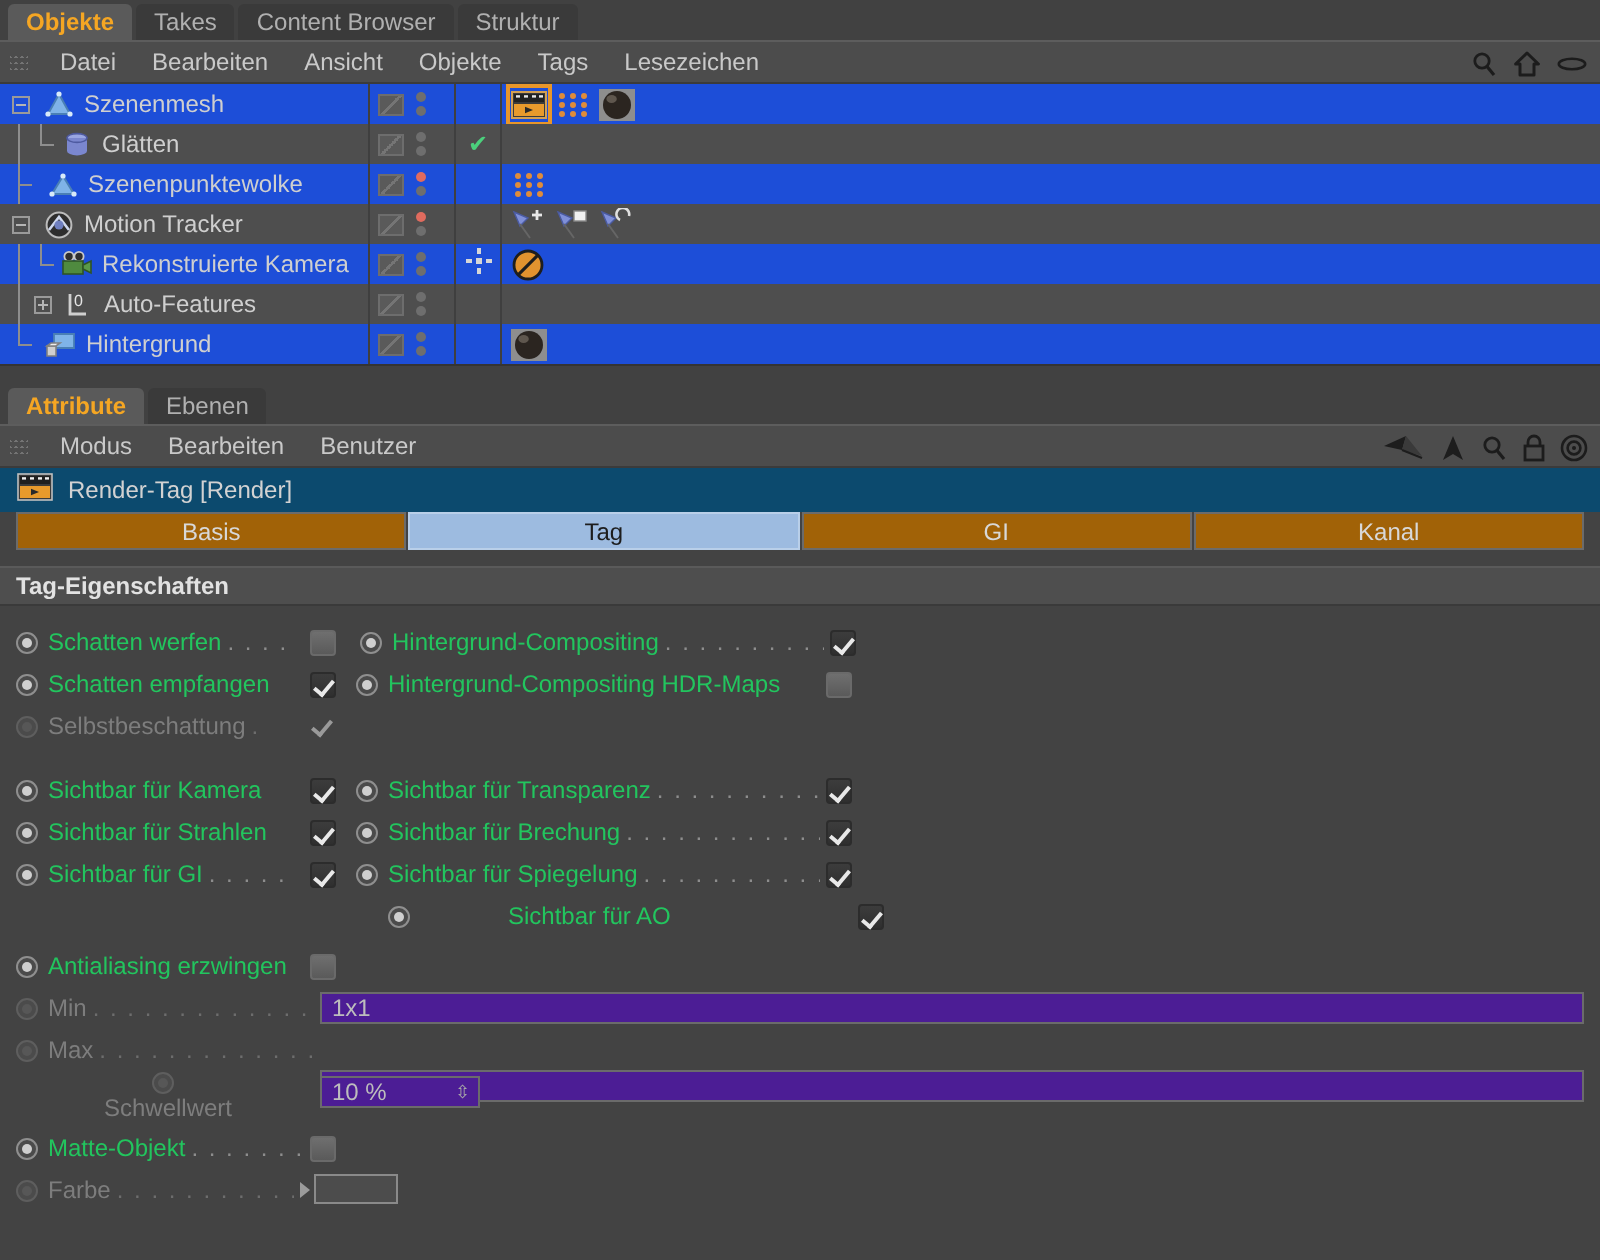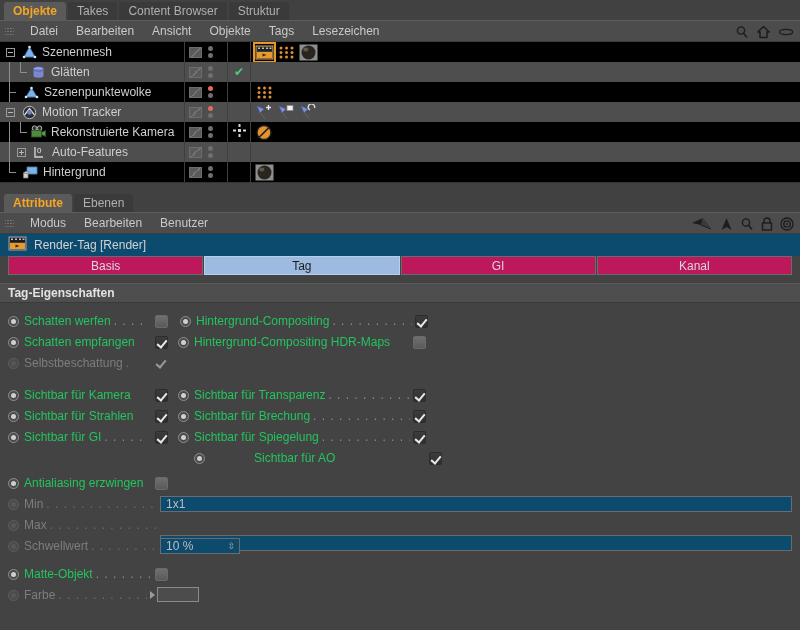--- a/index.html
+++ b/index.html
@@ -86,21 +86,21 @@
     background: #4b4b4b;
     border-bottom: 1px solid #343434;
   }
   .trow {
     height: 20px;
     display: flex;
     align-items: center;
     position: relative;
     box-sizing: border-box;
   }
-  .trow.odd  { background: #000000; align-items: center; }
+  .trow.odd  { background: #1d4ed8; align-items: center; }
   .trow.even { background: #4e4e4e; }
   .tname {
     flex: 0 0 185px;
     display: flex;
     align-items: center;
     height: 20px;
     overflow: hidden;
     position: relative;
     box-sizing: border-box;
     border-right: 1px solid #3f3f3f;
@@ -198,21 +198,21 @@
   .attr-title .tt {
     color: #d2d2d2; font-size: 12px; margin-left: 7px;
   }
   .tabbtns {
     display: flex; padding: 0 8px 0 8px; gap: 1px;
   }
   .tbtn {
     flex: 1;
     height: 19px; line-height: 19px;
     text-align: center;
-    background: #be185d;
+    background: #a16207;
     border: 1px solid #6b6b6b;
     color: #d8d8d8;
     font-size: 12px;
     box-sizing: border-box;
   }
   .tbtn.active {
     background: #9dbbe0;
     border-color: #b9cfe9;
     color: #1d1d1d;
   }
@@ -290,21 +290,21 @@
     content: "";
     position: absolute;
     left: 3px; top: 1px;
     width: 4px; height: 8px;
     border: solid #9a9a9a;
     border-width: 0 2px 2px 0;
     transform: rotate(40deg);
   }
   .field {
     height: 16px;
-    background: #0c4a6e;
+    background: #4c1d95;
     border: 1px solid #6b6b6b;
     box-sizing: border-box;
     color: #bdbdbd;
     font-size: 12px;
     line-height: 14px;
     padding-left: 5px;
     position: relative;
   }
   .spin {
     position: absolute; right: 4px; top: 1px;
@@ -830,21 +830,21 @@
     </div>
     <div class="field" style="position:absolute; left:160px; top:193px; width:632px;">1x1</div>
 
     <div class="prow" style="left:8px; top:212px; width:152px;">
       <span class="radio dim"></span>
       <span class="plabel dim">Max</span>
       <span class="dots dim">. . . . . . . . . . . . . . .</span>
     </div>
     <div class="field" style="position:absolute; left:160px; top:232px; width:632px;">4x4</div>
 
-    <div class="prow" style="left:8px; top:233px; width:152px;">
+    <div class="prow" style="left:8px; top:233px; width:152px;flex-direction:column;">
       <span class="radio dim"></span>
       <span class="plabel dim">Schwellwert</span>
       <span class="dots dim">. . . . . . . . .</span>
     </div>
     <div class="field" style="position:absolute; left:160px; top:235px; width:80px;">
       <span>10 %</span>
       <span class="spin">⇳</span>
     </div>
 
     <div class="prow" style="left:8px; top:261px; width:160px;">

